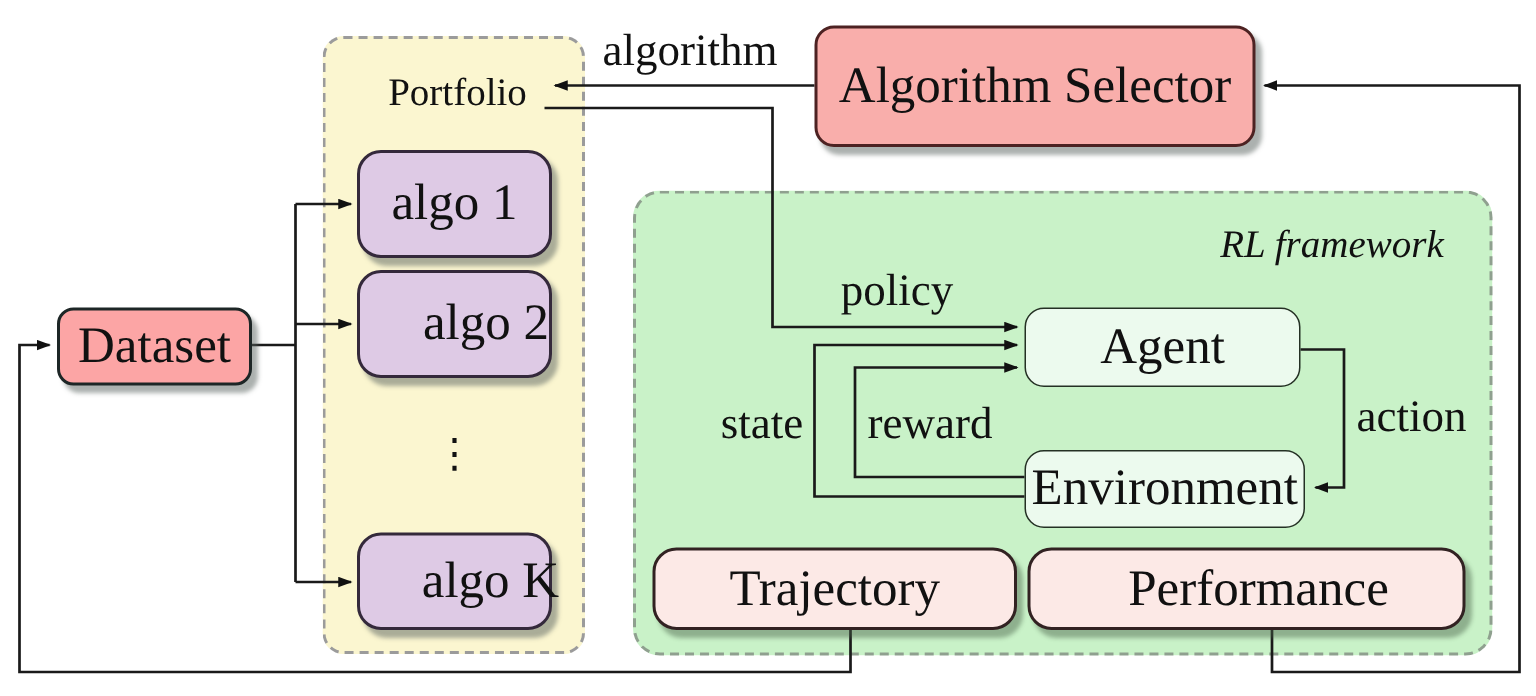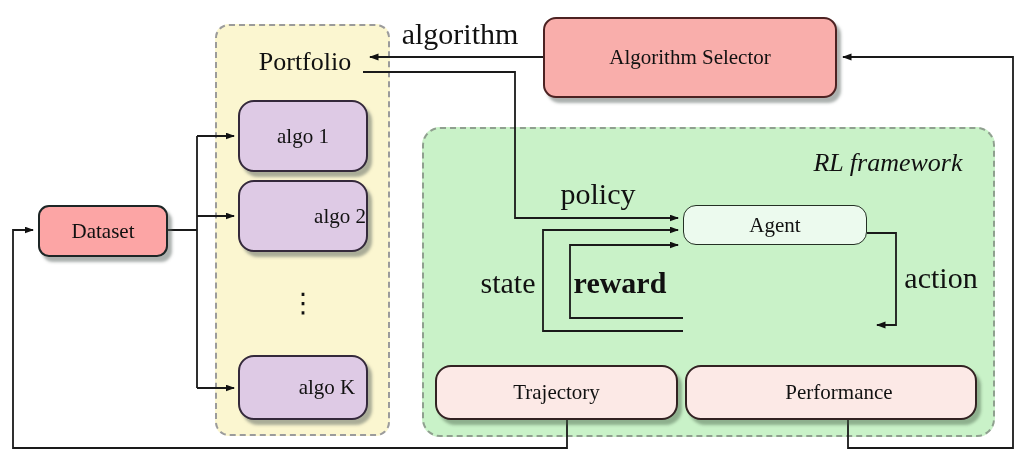--- a/index.html
+++ b/index.html
@@ -14,31 +14,31 @@
     border:2px dashed #9b9b9b;border-radius:14px;background:#fbf6d0;
   }
   .rl-box{
     left:422px;top:127px;width:573px;height:310px;
     border:2px dashed #8fa08f;border-radius:18px;background:#c9f2c8;
   }
   .node{
     position:absolute;z-index:3;box-sizing:border-box;
     display:flex;align-items:center;justify-content:center;
     border:2px solid #222;border-radius:14px;
-    font-size:21px;line-height:1;white-space:nowrap;
+    font-size:34px;line-height:1;white-space:nowrap;
     box-shadow:4px 5px 3px rgba(90,100,95,.50);
   }
   .n-dataset{left:38px;top:205px;width:130px;height:52px;border-color:#1d2626;border-radius:11px;}
   .n-algo{left:238px;width:130px;height:72px;border-color:#34293b;border-radius:16px;}
   .n-algo1{top:100px;}
   .n-algo2{top:180px;justify-content:flex-end;}
   .n-algok{top:355px;height:65px;}
   .n-selector{left:543px;top:17px;width:294px;height:81px;border-color:#4d2222;border-radius:13px;}
   .n-io{border-width:1.5px;border-color:#243024;border-radius:13px;box-shadow:none;}
-  .n-agent{left:683px;top:205px;width:184px;height:40px;}
+  .n-agent{left:683px;top:205px;width:184px;height:53px;}
   .n-env{left:683px;top:300px;width:187px;height:52px;}
   .n-result{border-color:#322222;border-radius:16px;box-shadow:4px 5px 3px rgba(70,95,70,.45);}
   .n-traj{left:435px;top:365px;width:243px;height:55px;}
   .n-perf{left:685px;top:365px;width:292px;height:55px;}
   .lbl{
     position:absolute;z-index:3;transform:translate(-50%,-50%);
     font-size:30px;line-height:1;white-space:nowrap;
   }
   .lbl-big{font-size:26px;}
   .dots{font-size:27px;letter-spacing:0;}
@@ -72,21 +72,21 @@
     </g>
   </svg>
 
   <div class="lbl lbl-big" style="left:305px;top:62px;">Portfolio</div>
   <div class="lbl lbl-big" style="left:888px;top:163px;font-style:italic;">RL framework</div>
   <div class="lbl dots" style="left:303px;top:303px;">⋮</div>
 
   <div class="lbl" style="left:460px;top:34px;">algorithm</div>
   <div class="lbl" style="left:598px;top:194px;">policy</div>
   <div class="lbl" style="left:508px;top:283px;">state</div>
-  <div class="lbl" style="left:620px;top:283px;font-weight:bold;">reward</div>
+  <div class="lbl" style="left:620px;top:283px;">reward</div>
   <div class="lbl" style="left:941px;top:278px;">action</div>
 
   <div class="node n-dataset" style="background: #fca5a5;">
     <span>Dataset</span>
   </div>
 
   <div class="node n-algo n-algo1" style="background: rgb(222, 202, 229);">
     <span>algo 1</span>
   </div>
   <div class="node n-algo n-algo2" style="background: rgb(222, 202, 229);">
@@ -96,20 +96,23 @@
     <span>algo K</span>
   </div>
 
   <div class="node n-selector" style="background: rgb(249, 174, 171);">
     <span>Algorithm Selector</span>
   </div>
 
   <div class="node n-io n-agent" style="background: rgb(236, 250, 238);">
     <span>Agent</span>
   </div>
+  <div class="node n-io n-env" style="background: rgb(236, 250, 238);">
+    <span>Environment</span>
+  </div>
 
   <div class="node n-result n-traj" style="background: rgb(252, 233, 230);">
     <span>Trajectory</span>
   </div>
   <div class="node n-result n-perf" style="background: rgb(252, 233, 230); padding-left: 16px;">
     <span>Performance</span>
   </div>
 
 </div>
 

